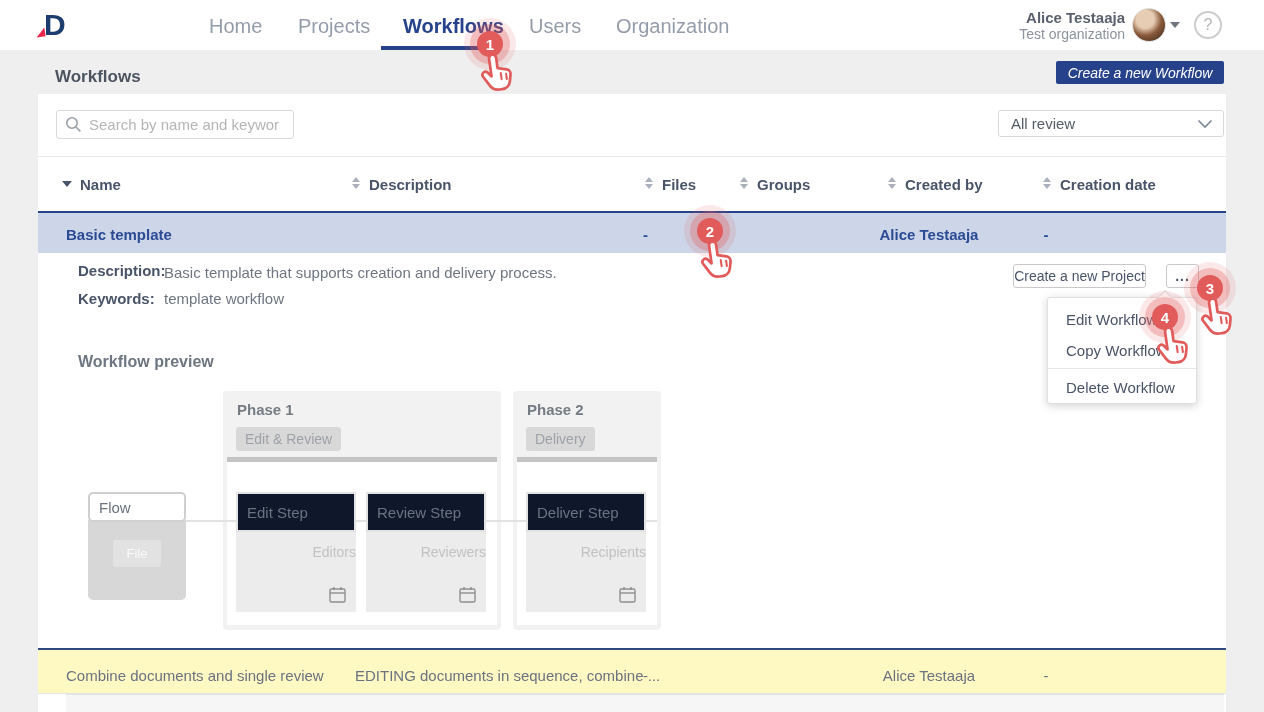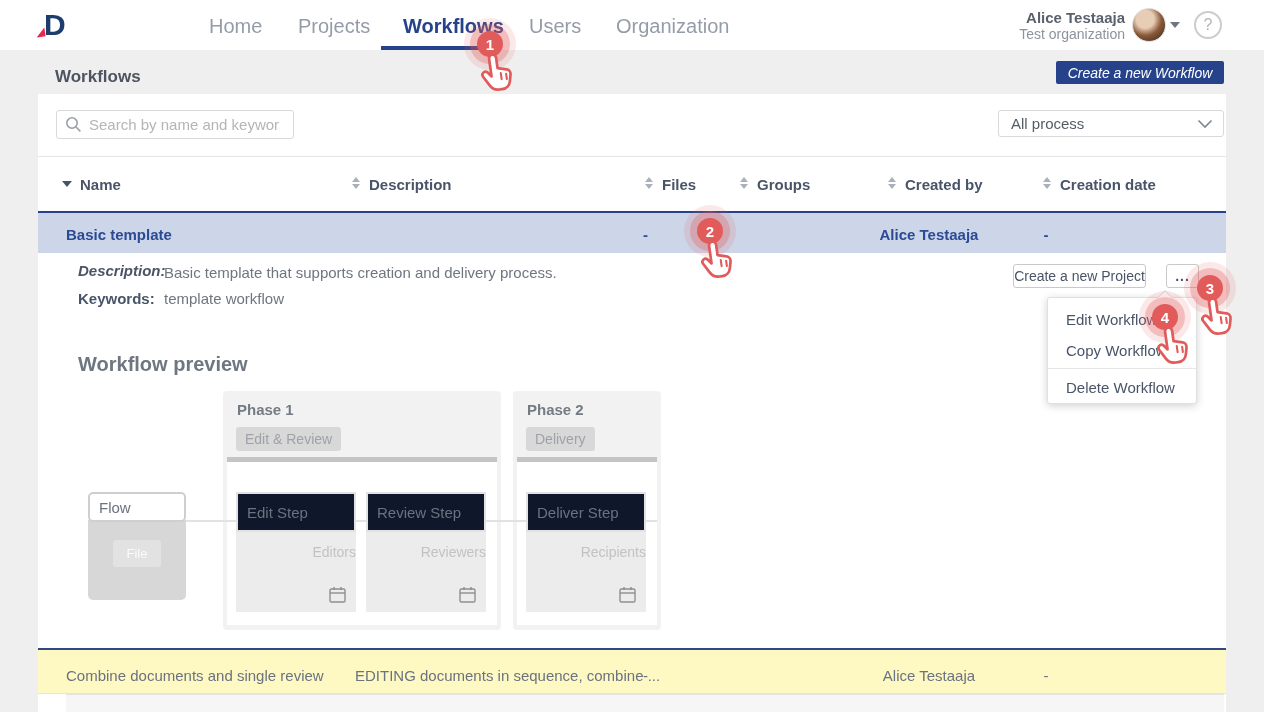--- a/index.html
+++ b/index.html
@@ -62,21 +62,21 @@
     font-size:14px; color:#4a5468; display:flex; align-items:center; justify-content:center; cursor:pointer; z-index:2; }
 
   .menu { position:absolute; left:1047px; top:297px; width:150px; height:107px; background:#fff;
     border:1px solid #e0e0e0; border-radius:3px; box-shadow:0 2px 8px rgba(0,0,0,0.18); z-index:40; }
   .menu-notch { position:absolute; left:1160px; top:292px; width:10px; height:10px; background:#fff;
     border-left:1px solid #e0e0e0; border-top:1px solid #e0e0e0; transform:rotate(45deg); z-index:41; }
   .menu-item { position:absolute; left:0; width:100%; height:31px; padding-left:18px; font-size:15px;
     color:#4a5468; display:flex; align-items:center; cursor:pointer; }
   .menu-divider { position:absolute; left:0; top:70px; width:100%; height:1px; background:#e6e6e6; }
 
-  .preview-title { position:absolute; left:78px; top:353px; font-size:20px; font-weight:bold; color:#6e7681; z-index:2; }
+  .preview-title { position:absolute; left:78px; top:353px; font-size:16px; font-weight:bold; color:#6e7681; z-index:2; }
   .phase { position:absolute; top:391px; height:239px; background:#f2f2f2; border-radius:4px; z-index:2; }
   .phase-label { position:absolute; font-size:15px; font-weight:bold; color:#757b83; z-index:3; }
   .phase-tag { position:absolute; background:#d8d8d8; border-radius:3px; color:#9ea2a8; font-size:14px;
     padding:4px 9px; z-index:3; }
   .phase-bar { position:absolute; top:457px; height:5px; background:#c4c4c4; z-index:3; }
   .phase-body { position:absolute; top:462px; height:163px; background:#ffffff; z-index:3; }
   .connector { position:absolute; top:520px; height:2px; background:#e2e2e2; z-index:4; }
 
   .flow-header { position:absolute; left:88px; top:492px; width:98px; height:30px; background:#fff;
     border:2px solid #cfcfcf; border-radius:5px; font-size:15px; color:#6b7280; display:flex;
@@ -136,21 +136,21 @@
 <div class="card"></div>
 
 <div class="search-box">
   <svg width="17" height="17" viewBox="0 0 17 17">
     <circle cx="7" cy="7" r="5.2" fill="none" stroke="#9aa0a8" stroke-width="1.6"></circle>
     <line x1="11" y1="11" x2="15.4" y2="15.4" stroke="#9aa0a8" stroke-width="1.6"></line>
   </svg>
   <input class="search-input" placeholder="Search by name and keyword" style="">
 </div>
 <div class="select-box">
-  <span>All process</span>
+  <span>All review</span>
   <svg width="16" height="10" viewBox="0 0 16 10">
     <polyline points="1.5,1.5 8,8 14.5,1.5" fill="none" stroke="#7d8694" stroke-width="1.6"></polyline>
   </svg>
 </div>
 <div class="divider"></div>
 
 <div class="sort-dual" style="left:62px; top:181px;">
   <div class="tri-dn dark"></div>
 </div>
 <div class="th" style="left:80px; top:176px;">Name</div>
@@ -185,21 +185,21 @@
 </div>
 <div class="th" style="left:1060px; top:176px;">Creation date</div>
 
 <div class="row-selected">
   <div class="cell" style="left:28px;">Basic template</div>
   <div class="cell" style="left:605px;">-</div>
   <div class="cell" style="left:811px; width:160px; text-align:center;">Alice Testaaja</div>
   <div class="cell" style="left:998px; width:20px; text-align:center;">-</div>
 </div>
 
-<div class="dl" style="left:78px; top:262px;font-style:italic;">Description:</div>
+<div class="dl" style="left:78px; top:262px;">Description:</div>
 <div class="dv" style="left:164px; top:264px;">Basic template that supports creation and delivery process.</div>
 <div class="dl" style="left:78px; top:290px;">Keywords:</div>
 <div class="dv" style="left:164px; top:290px;">template workflow</div>
 
 <button class="btn-outline" style="left:1013px; top:264px; width:133px; height:24px;">Create a new Project</button>
 <button class="btn-outline" style="left:1166px; top:264px; width:33px; height:24px; font-weight:bold; letter-spacing:1px;">...</button>
 
 <div class="menu-notch"></div>
 <div class="menu">
   <div class="menu-item" style="top:6px;">Edit Workflow</div>

